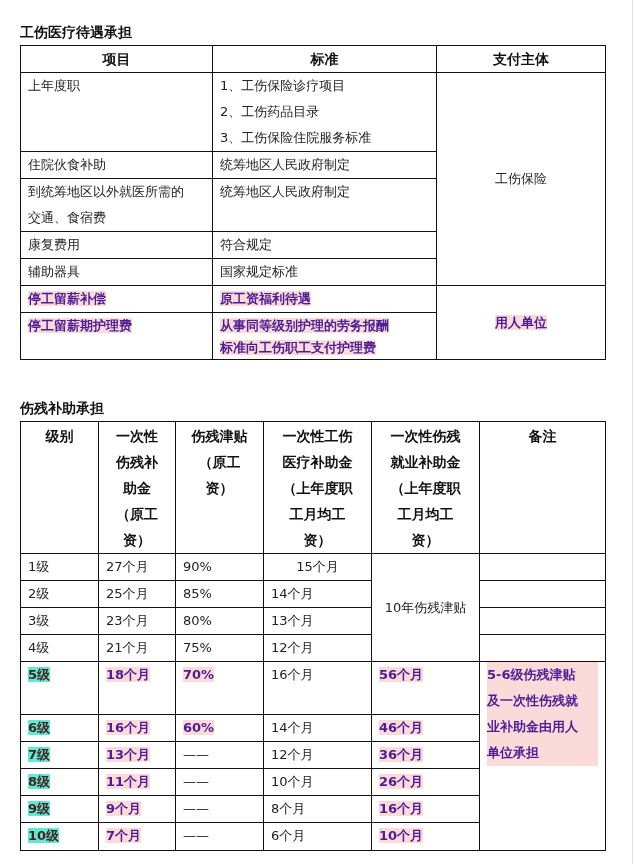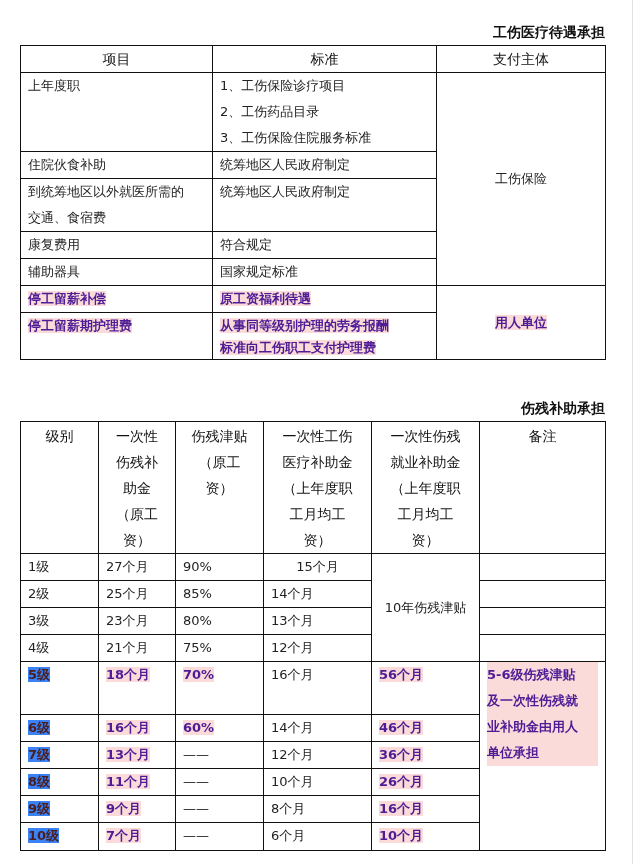--- a/index.html
+++ b/index.html
@@ -2,39 +2,39 @@
 <html><head>
 <meta charset="utf-8">
 <style>
   html, body { margin:0; padding:0; }
   body {
     width:634px; height:864px; background:#ffffff; position:relative; overflow:hidden;
     font-family: "DejaVu Sans", "Liberation Sans", sans-serif; color:#222;
   }
   .edge { position:absolute; right:1px; top:0; width:1px; height:864px; background:#e2e2e2; }
   .title {
-    position:absolute; left:20px; width:585px; text-align:right;
+    position:absolute; left:20px; width:585px; text-align:left;
     font-weight:bold; font-size:14px; color:#111; line-height:20px;
   }
   table {
     position:absolute; left:20px; border-collapse:collapse; table-layout:fixed;
     font-size:13px; color:#222;
   }
   td, th {
     border:1.5px solid #111; padding:0 7px; vertical-align:top; line-height:26px;
     font-weight:normal; overflow:hidden;
   }
-  th { font-weight:normal; text-align:center; font-size:14px; color:#111; }
+  th { font-weight:bold; text-align:center; font-size:14px; color:#111; }
   .c { text-align:center; }
   .vc { vertical-align:middle;margin-left:16px; }
   .line { display:block; height:26px; }
   .red { color:#4c1d95; font-weight:bold; }
   .red span, .hl { background:#fbdada; }
   .dark { color:#4a1e1e; font-weight:bold; }
-  .dark span { background:#3b82f6; }
+  .dark span { background:#5eead4; }
   #t2 th { line-height:26px; padding-top:1px; }
   #t2 td { line-height:26px; padding:0 7px; }
 </style>
 </head>
 <body>
 
 <div class="edge"></div>
 
 <div class="title" style="top:22px;">工伤医疗待遇承担</div>
 <table id="t1" style="top:45px;width:585px;">

